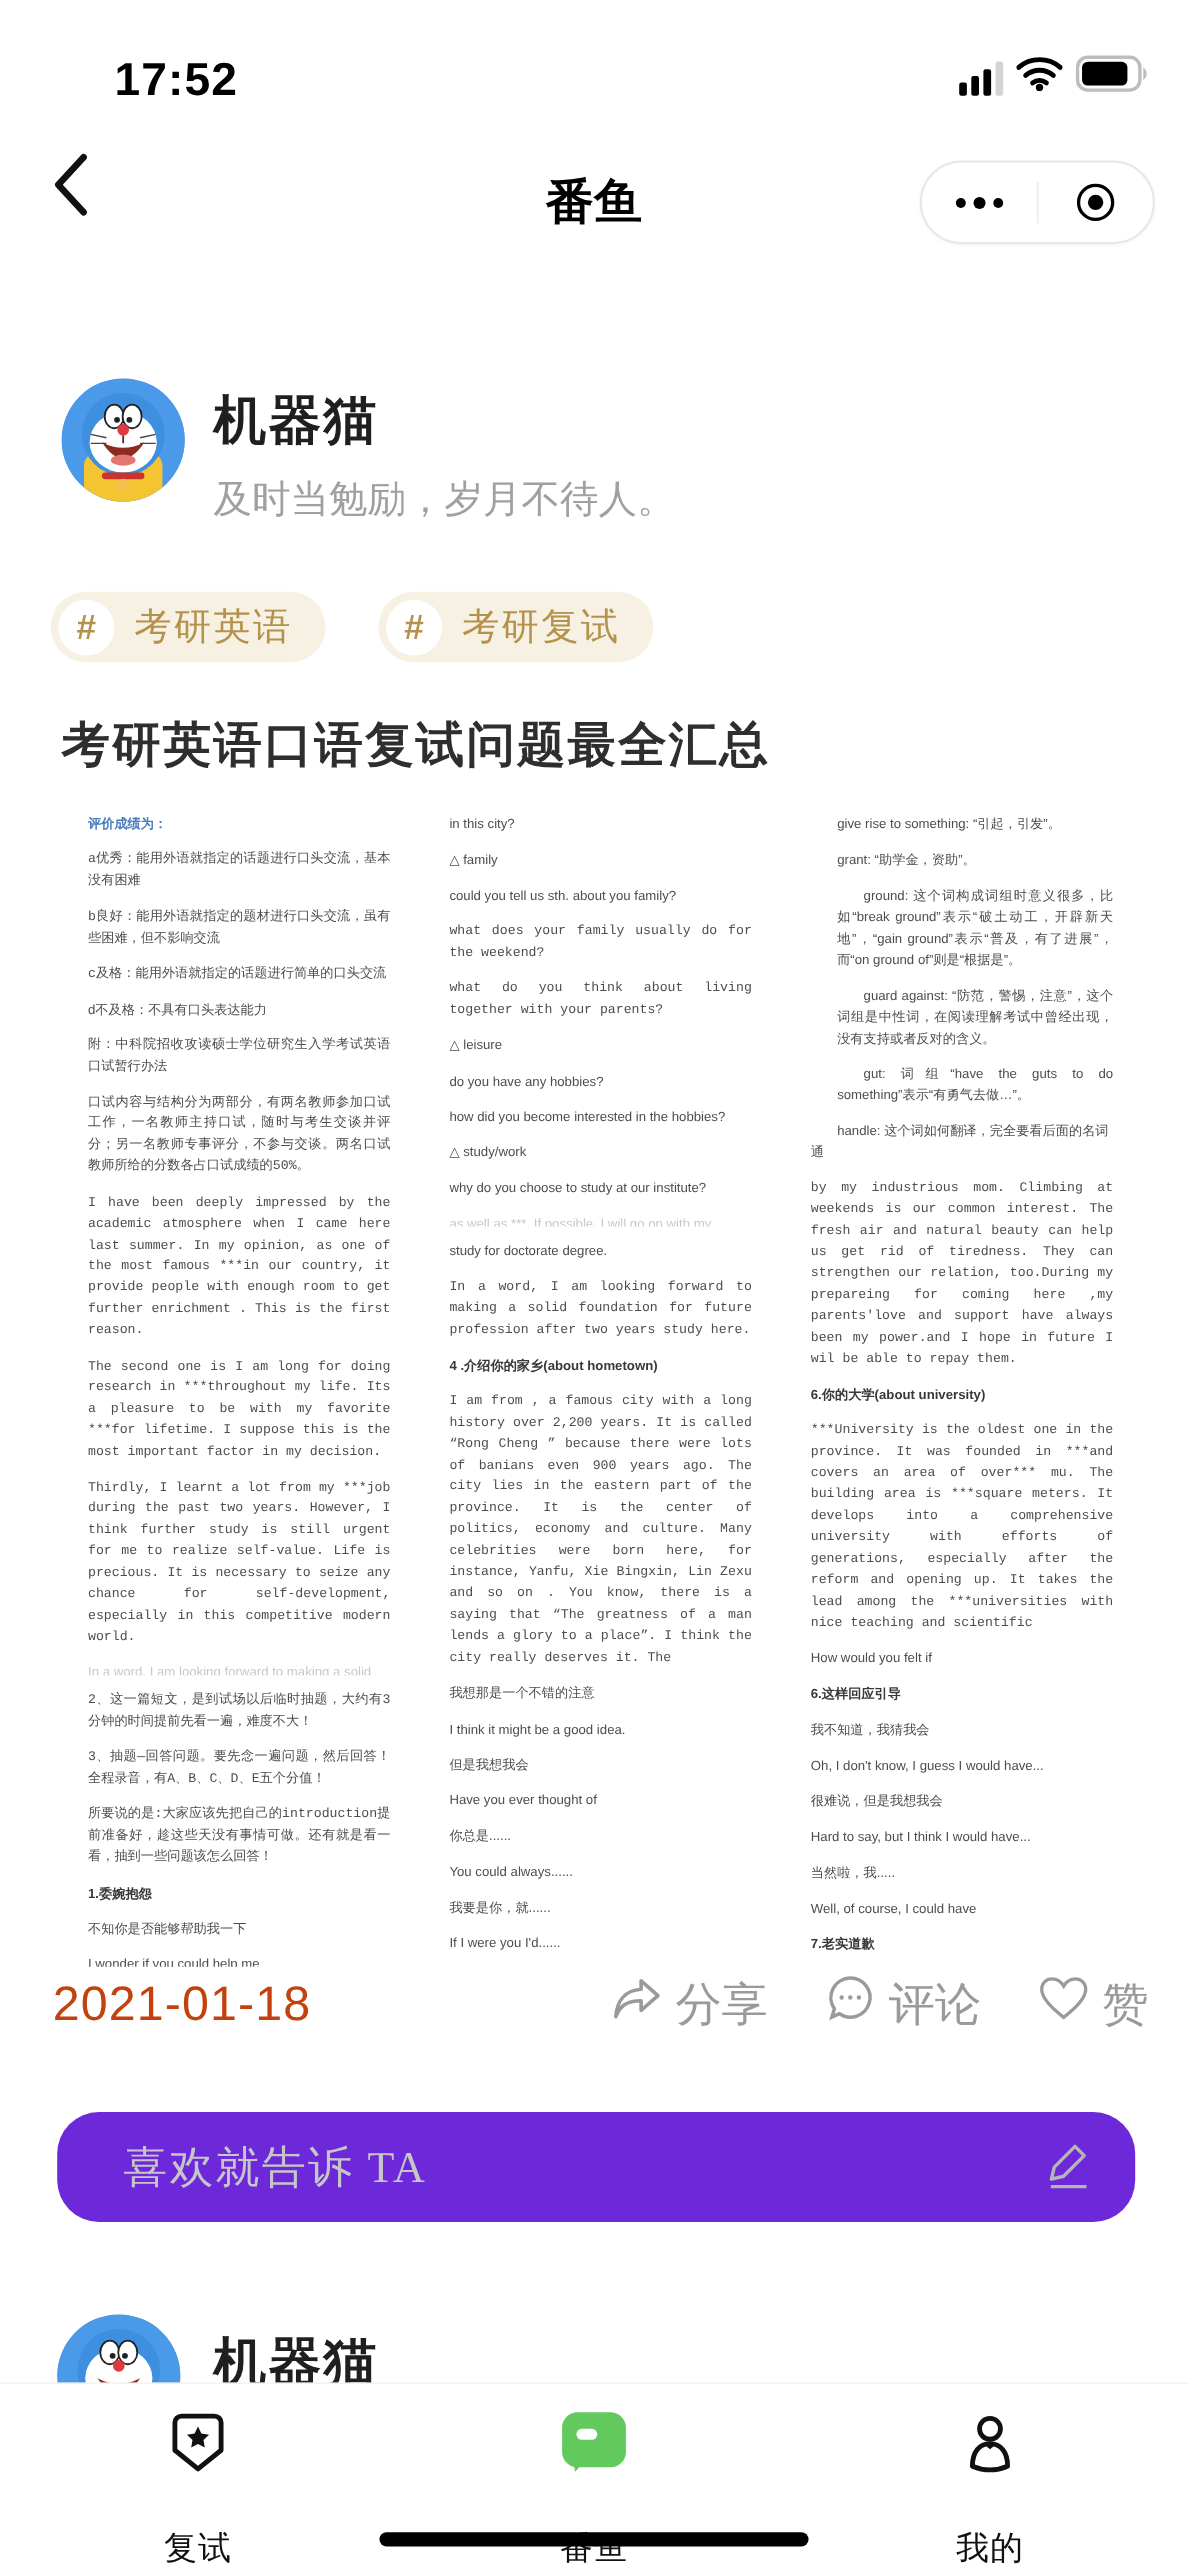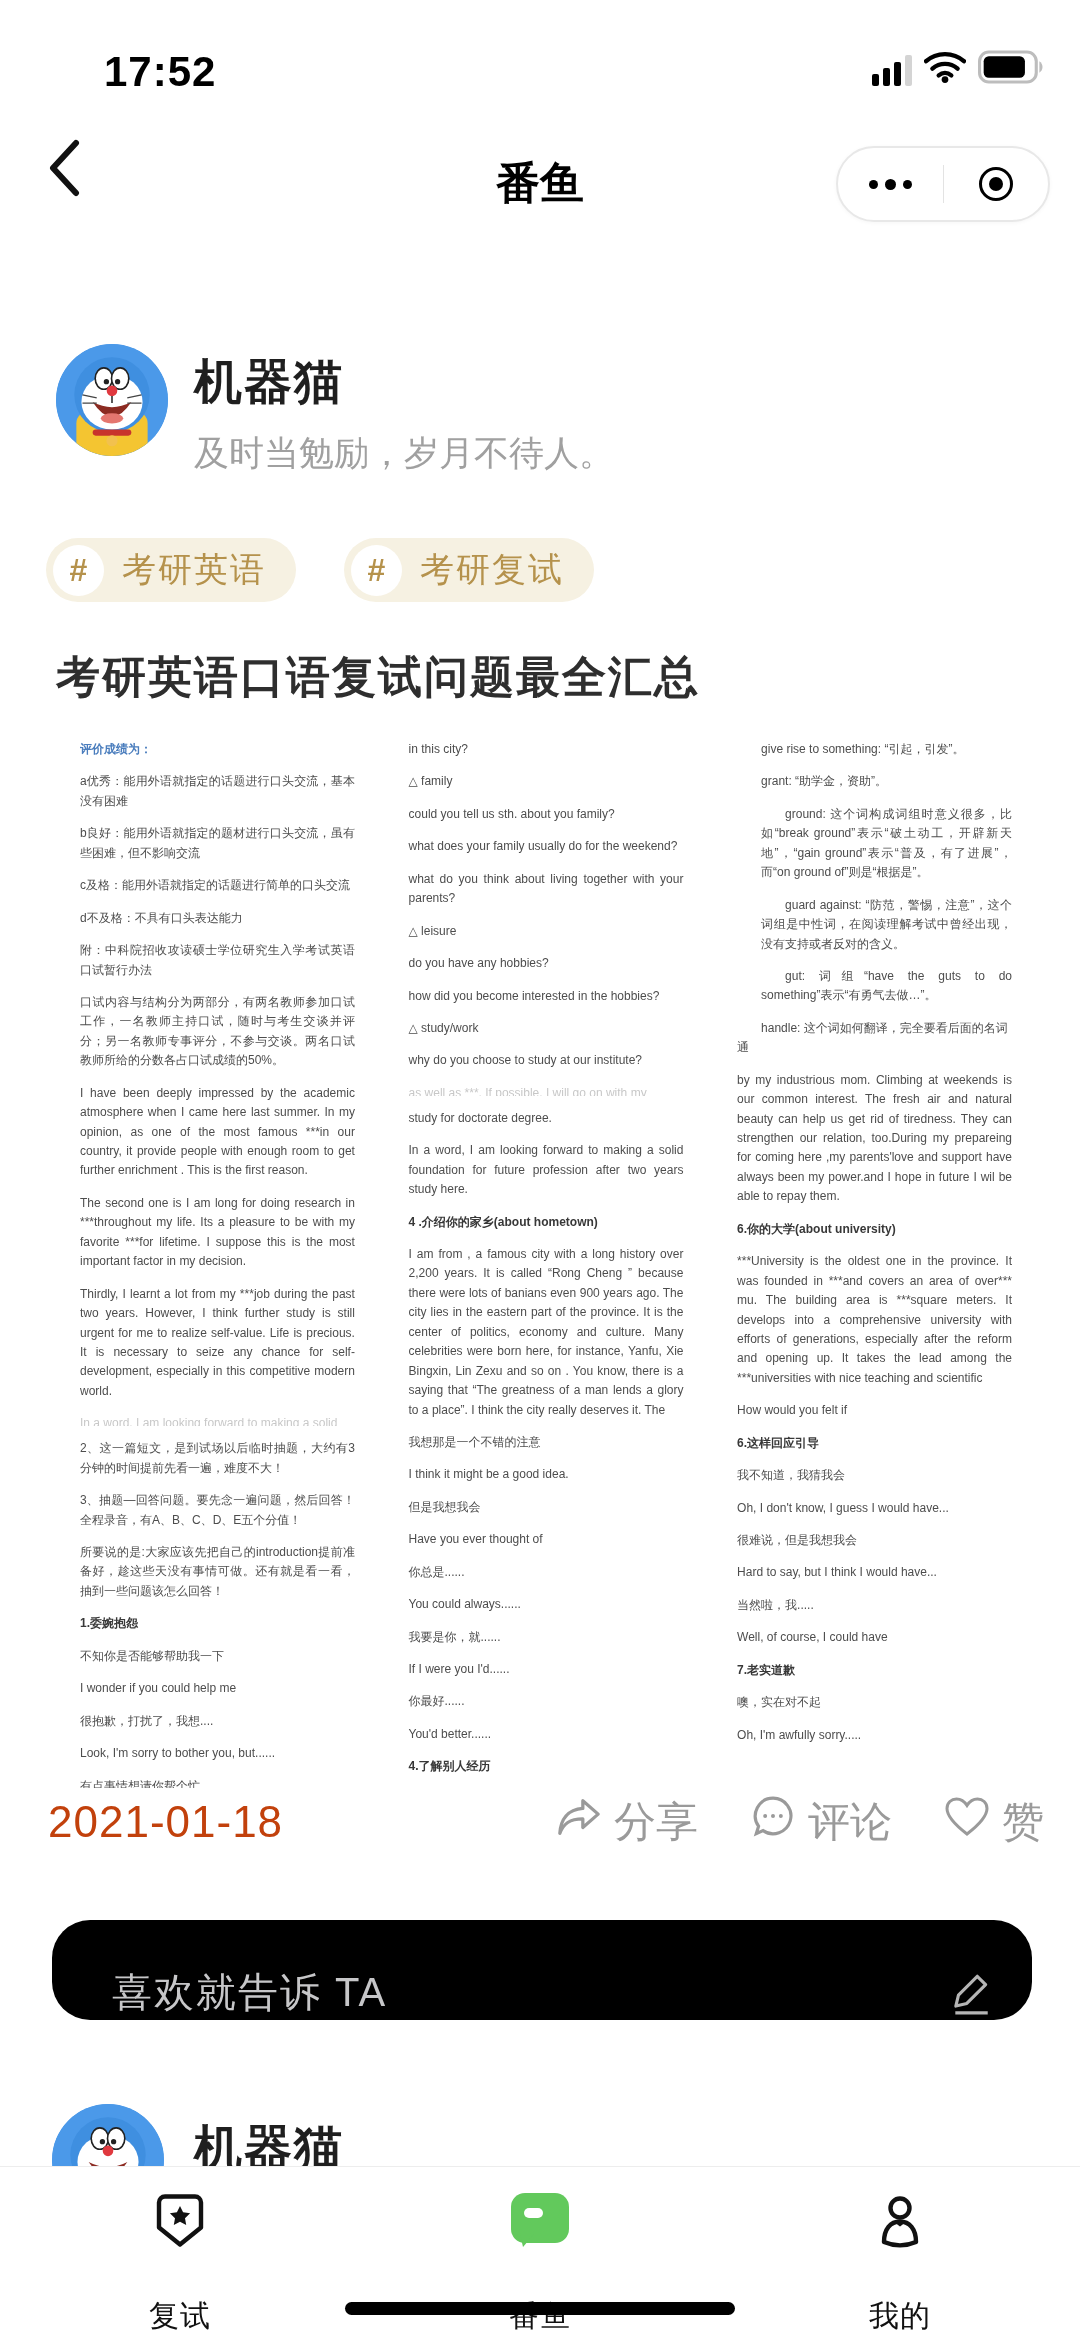--- a/index.html
+++ b/index.html
@@ -39,35 +39,35 @@
   .tag { height:64px; border-radius:32px; background:#f6f1e2; display:flex; align-items:center; padding:0 30px 0 7px; gap:18px; }
   .tag-circle { width:51px; height:51px; border-radius:50%; background:#fff; display:flex; align-items:center; justify-content:center; font-size:32px; font-weight:700; color:#b5924c; }
   .tag-label { font-size:34px; color:#b5924c; letter-spacing:2px; }
 
   
   .post-title { position:absolute; left:56px; top:648px; font-size:44px; font-weight:700; color:#2e2e2e; letter-spacing:2px; }
 
   .document { position:absolute; left:80px; right:68px; top:740px; height:1048px; overflow:hidden; display:flex; justify-content:space-between; }
   .doc-col { width:29.5%; font-size:12px; line-height:1.62; color:#4d4d4d; }
   .dl { margin-bottom:13px; }
-  .dl.p { text-align:justify; }
+  .dl.p { text-align:justify;font-family:Liberation Mono, monospace; }
   .dl.ind { text-indent:2em; }
   .dl.indp { text-indent:2em; text-align:justify;margin-left:24px; }
   .dl.b { font-weight:700; color:#383838; }
   .dl.blue { color:#4a7dbd; font-weight:700; }
   .dl.faded { color:#9a9a9a; opacity:.55; white-space:nowrap; overflow:hidden; height:12px; }
 
   
   .post-meta { position:absolute; left:48px; right:36px; top:1792px; height:60px; display:flex; align-items:center; }
   .post-date { font-size:44px; color:#c2410c; letter-spacing:1px; }
   .meta-actions { margin-left:auto; display:flex; align-items:flex-start; gap:52px; }
   .action { display:flex; align-items:center; gap:12px; color:#9a9a9a; font-size:42px; }
 
   
-  .comment-box { position:absolute; left:52px; right:48px; top:1920px; height:100px; background:#000000; border-radius:38px; display:flex; align-items:flex-end; padding:0 40px 0 60px; }
+  .comment-box { position:absolute; left:52px; right:48px; top:1920px; height:100px; background:#6d28d9; border-radius:38px; display:flex; align-items:center; padding:0 40px 0 60px;font-family:Liberation Serif, serif; }
   .comment-ph { font-size:40px; color:#c6c6c8; letter-spacing:2px; }
   .pencil { margin-left:auto; }
 
   
   .avatar-2 { left:52px; top:2104px; }
   .next-name { position:absolute; left:194px; top:2116px; font-size:48px; font-weight:700; color:#1f1f1f; letter-spacing:2px; }
 
   
   .tab-bar { position:absolute; left:0; right:0; top:2166px; bottom:0; background:#fff; border-top:1px solid #ededed; display:flex; }
   .tab { flex:1; display:flex; flex-direction:column; align-items:center; padding-top:26px; gap:12px;justify-content:space-between; }

